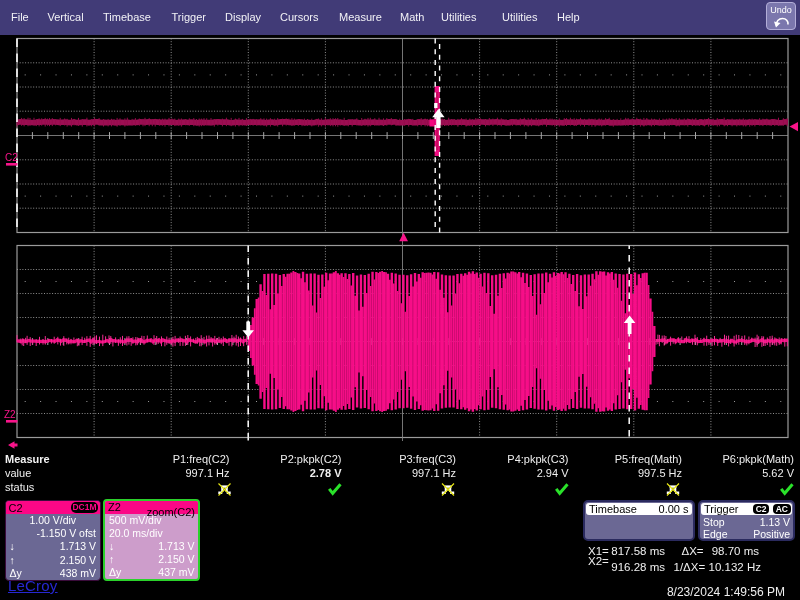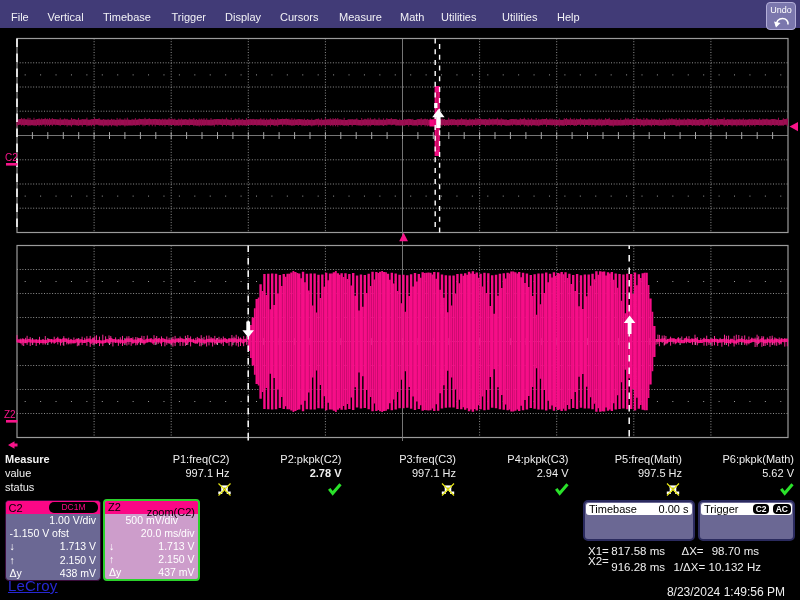--- a/index.html
+++ b/index.html
@@ -1,18 +1,18 @@
 <!DOCTYPE html>
 <html><head><meta charset="utf-8">
 <style>
 html,body{margin:0;padding:0;background:#000;width:800px;height:600px;overflow:hidden}
 body{font-family:"Liberation Sans",sans-serif;position:relative}
 </style></head>
 <body>
-<div style="position:absolute;left:0;top:0;width:800px;height:28px;background:#413b77;color:#f2f2f6;font-size:11px">
+<div style="position:absolute;left:0;top:0;width:800px;height:35px;background:#413b77;color:#f2f2f6;font-size:11px">
     <span style="position:absolute;left:11px;top:11px">File</span>
     <span style="position:absolute;left:47.5px;top:11px">Vertical</span>
     <span style="position:absolute;left:103px;top:11px">Timebase</span>
     <span style="position:absolute;left:171.5px;top:11px">Trigger</span>
     <span style="position:absolute;left:225px;top:11px">Display</span>
     <span style="position:absolute;left:280px;top:11px">Cursors</span>
     <span style="position:absolute;left:339px;top:11px">Measure</span>
     <span style="position:absolute;left:400px;top:11px">Math</span>
     <span style="position:absolute;left:441px;top:11px">Utilities</span>
     <span style="position:absolute;left:502px;top:11px">Utilities</span>
@@ -123,55 +123,59 @@
 <div style="position:absolute;right:6px;top:452.5px;font-size:11px;color:#efefef;font-weight:normal;white-space:nowrap">P6:pkpk(Math)</div>
 <div style="position:absolute;right:570.5px;top:467px;font-size:11px;color:#efefef;font-weight:normal;white-space:nowrap">997.1 Hz</div>
 <div style="position:absolute;right:458.5px;top:467px;font-size:11px;color:#efefef;font-weight:bold;white-space:nowrap">2.78 V</div>
 <div style="position:absolute;right:344px;top:467px;font-size:11px;color:#efefef;font-weight:normal;white-space:nowrap">997.1 Hz</div>
 <div style="position:absolute;right:231.5px;top:467px;font-size:11px;color:#efefef;font-weight:normal;white-space:nowrap">2.94 V</div>
 <div style="position:absolute;right:118px;top:467px;font-size:11px;color:#efefef;font-weight:normal;white-space:nowrap">997.5 Hz</div>
 <div style="position:absolute;right:6px;top:467px;font-size:11px;color:#efefef;font-weight:normal;white-space:nowrap">5.62 V</div>
 <div style="position:absolute;left:4.5px;top:499.5px;width:96px;height:81px;background:#6b6894;border:1px solid #3a0b3a;border-radius:4px;box-sizing:border-box;overflow:hidden">
 <div style="position:absolute;left:0;top:0;right:0;height:13.5px;background:#fb0786">
 <span style="position:absolute;left:3px;top:1px;font-size:11px;color:#000">C2</span>
-<div style="position:absolute;right:2px;top:1.2px;background:#000;border-radius:5px;padding:0 12px;font-size:8.5px;font-weight:normal;color:#fb0786;line-height:11px">DC1M</div>
+<div style="position:absolute;right:2px;top:1.2px;background:#000;border-radius:5px;padding:0 1px;font-size:8.5px;font-weight:bold;color:#fb0786;line-height:11px">DC1M</div>
 </div>
 <div style="position:absolute;left:4px;right:3.5px;top:13.5px;font-size:10.5px;color:#fff;line-height:13.2px">
-<div style="text-align:right">1.00 V/div</div>
-<div style="text-align:left">-1.150 V ofst</div>
+<div style="text-align:center">1.00 V/div</div>
+<div style="text-align:right">-1.150 V ofst</div>
 <div style="text-align:right"><span style="float:left">↓</span>1.713 V</div>
 <div style="text-align:right"><span style="float:left">↑</span>2.150 V</div>
 <div style="text-align:right"><span style="float:left">Δy</span>438 mV</div>
 </div>
 </div>
 <div style="position:absolute;left:103px;top:498.5px;width:97px;height:82.5px;background:#cd9dcb;border:2px solid #2bd12b;border-radius:4px;box-sizing:border-box;overflow:hidden">
 <div style="position:absolute;left:0;top:0;right:0;height:13px;background:#fb0786">
 <span style="position:absolute;left:3px;top:0.5px;font-size:11px;color:#000">Z2</span>
 <span style="position:absolute;right:3px;top:5px;font-size:11px;color:#000">zoom(C2)</span>
 </div>
 <div style="position:absolute;left:4px;right:3.5px;top:13px;font-size:10.5px;color:#fff;line-height:13.2px">
-<div style="text-align:center">500 mV/div</div>
-<div style="text-align:right">20.0 ms/div</div>
+<div style="text-align:left">500 mV/div</div>
+<div style="">20.0 ms/div</div>
 <div style="text-align:right"><span style="float:left">↓</span>1.713 V</div>
 <div style="text-align:right"><span style="float:left">↑</span>2.150 V</div>
 <div style="text-align:right"><span style="float:left">Δy</span>437 mV</div>
 </div>
 </div>
 <div style="position:absolute;left:583px;top:499.5px;width:111.5px;height:41.5px;background:#6b6894;border:2px solid #2a2a5e;border-radius:5px;box-sizing:border-box">
 <div style="position:absolute;left:1px;right:1px;top:1px;height:12.5px;background:#ffffff;border-radius:3px;color:#000;font-size:11px">
 <span style="position:absolute;left:3px;top:0px">Timebase</span>
       <span style="position:absolute;right:3px;top:0px">0.00 s</span>
 </div>
 </div>
 <div style="position:absolute;left:698px;top:499.5px;width:97px;height:41.5px;background:#6b6894;border:2px solid #2a2a5e;border-radius:5px;box-sizing:border-box">
 <div style="position:absolute;left:1px;right:1px;top:1px;height:12.5px;background:#ffffff;border-radius:3px;color:#000;font-size:11px">
 <span style="position:absolute;left:3px;top:0px">Trigger</span>
 <span style="position:absolute;right:23px;top:1px;background:#000;color:#fff;border-radius:4px;font-size:8.5px;font-weight:bold;padding:0 2.5px;line-height:10px">C2</span>
 <span style="position:absolute;right:1.5px;top:1px;background:#000;color:#fff;border-radius:4px;font-size:8.5px;font-weight:bold;padding:0 2.5px;line-height:10px">AC</span>
 </div>
+<div style="position:absolute;left:3px;right:3px;top:14px;font-size:10.5px;color:#fff;line-height:12.2px">
+<div><span>Stop</span><span style="float:right">1.13 V</span></div>
+<div><span>Edge</span><span style="float:right">Positive</span></div>
+</div>
 </div>
 <div style="position:absolute;left:588px;top:544.5px;font-size:11.5px;color:#efefef;font-weight:normal;white-space:nowrap">X1=</div>
 <div style="position:absolute;right:135px;top:544.5px;font-size:11.5px;color:#efefef;font-weight:normal;white-space:nowrap">817.58 ms</div>
 <div style="position:absolute;left:681.5px;top:544.5px;font-size:11.5px;color:#efefef;font-weight:normal;white-space:nowrap">ΔX=</div>
 <div style="position:absolute;right:41px;top:544.5px;font-size:11.5px;color:#efefef;font-weight:normal;white-space:nowrap">98.70 ms</div>
 <div style="position:absolute;left:588px;top:555px;font-size:11.5px;color:#efefef;font-weight:normal;white-space:nowrap">X2=</div>
 <div style="position:absolute;right:135px;top:560.5px;font-size:11.5px;color:#efefef;font-weight:normal;white-space:nowrap">916.28 ms</div>
 <div style="position:absolute;left:673.5px;top:560.5px;font-size:11.5px;color:#efefef;font-weight:normal;white-space:nowrap">1/ΔX=</div>
 <div style="position:absolute;right:39px;top:560.5px;font-size:11.5px;color:#efefef;font-weight:normal;white-space:nowrap">10.132 Hz</div>
 <div style="position:absolute;left:8px;top:577px;font-size:15px;font-weight:normal;color:#2727d2;text-decoration:underline;letter-spacing:0.2px">LeCroy</div>

